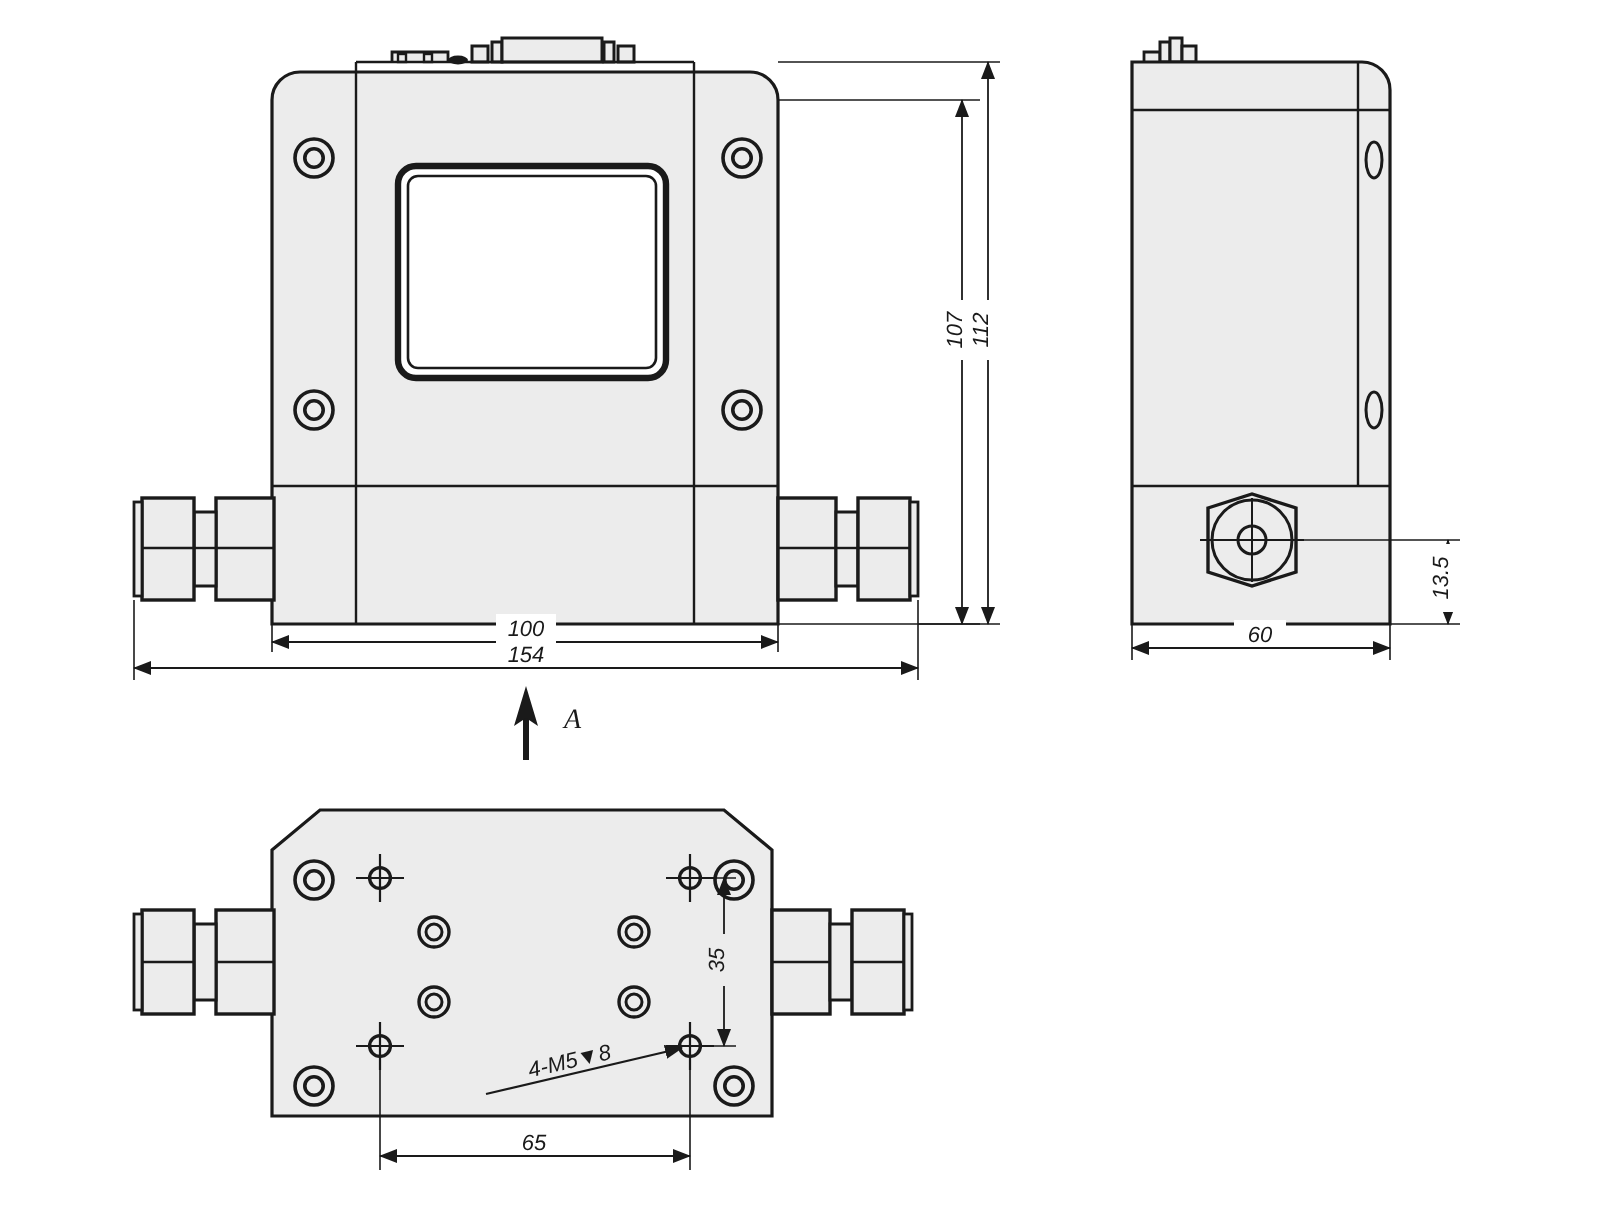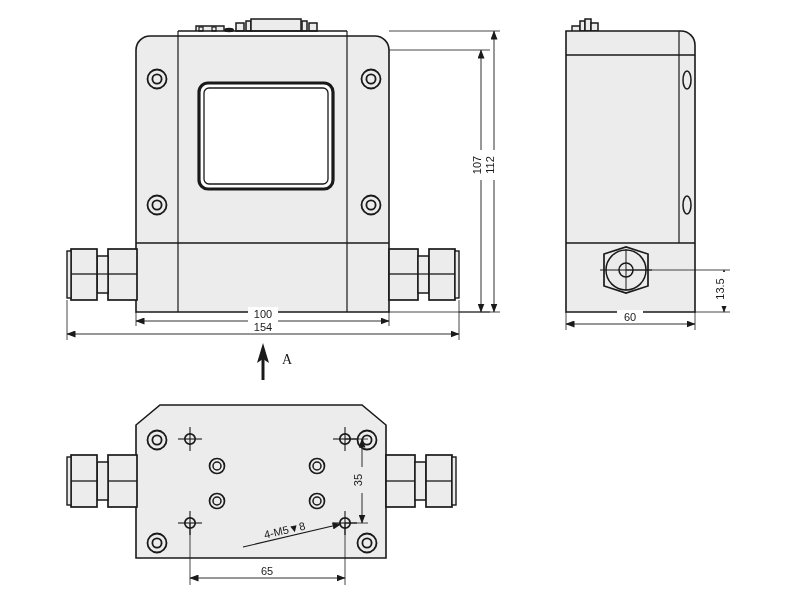--- a/index.html
+++ b/index.html
@@ -1,17 +1,17 @@
 <!DOCTYPE html>
 <html><head>
 <meta charset="utf-8">
 <style>
   html,body{margin:0;padding:0;background:#ffffff;}
   body{width:800px;height:604px;font-family:"Liberation Sans",sans-serif;overflow:hidden;}
-  #stage{position:relative;width:640px;height:604px;background:#fff;}
+  #stage{position:relative;width:640px;height:604px;background:#fff;font-style:italic;}
   svg{display:block;}
   .dimtxt{font-family:"Liberation Sans",sans-serif;font-size:11px;fill:#1a1a1a;}
   .viewlbl{font-family:"Liberation Serif",serif;font-size:14px;fill:#1a1a1a;}
 </style>
 </head>
 <body>
 
 <div id="stage">
 <svg width="800" height="604" viewBox="0 0 800 604">
 

